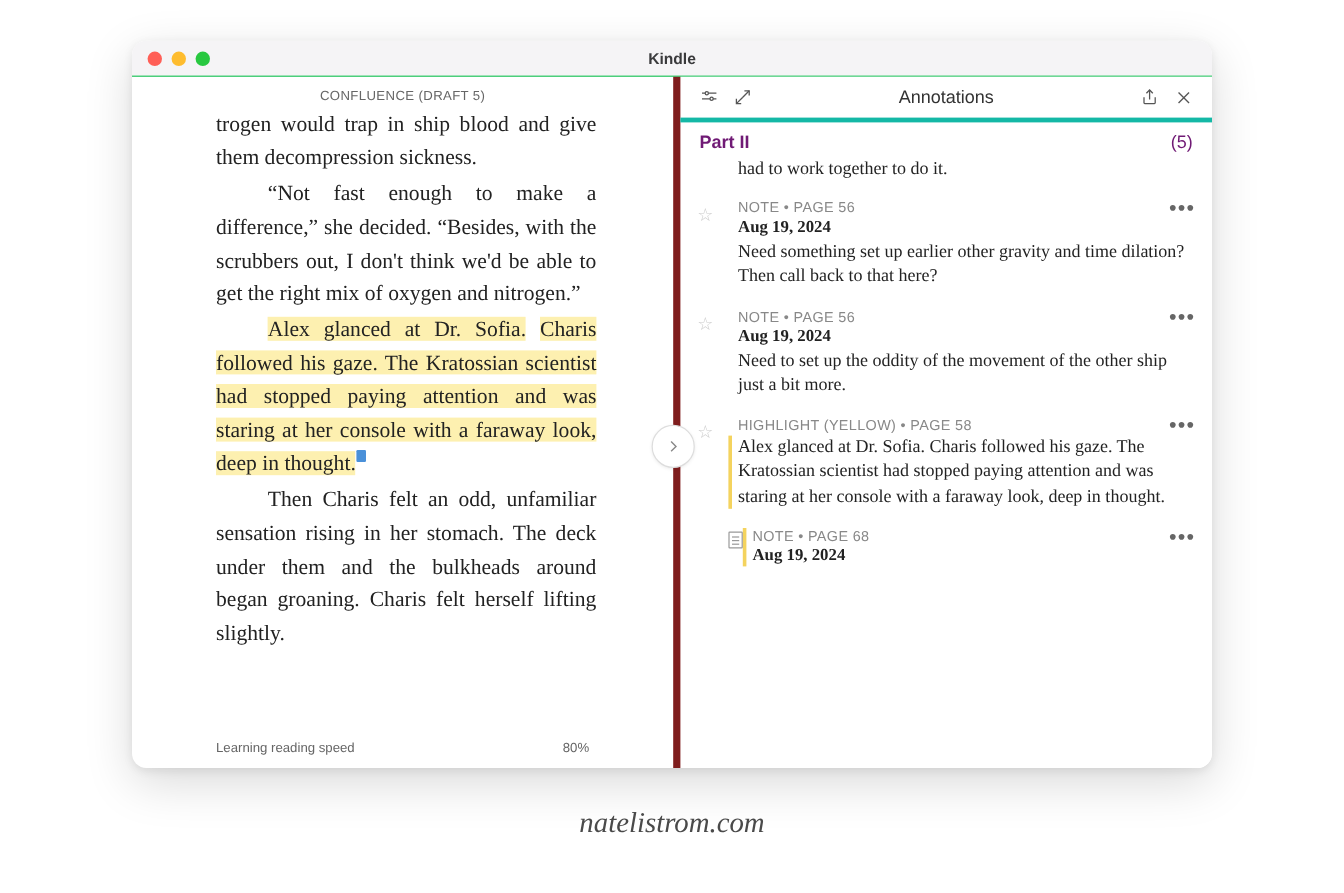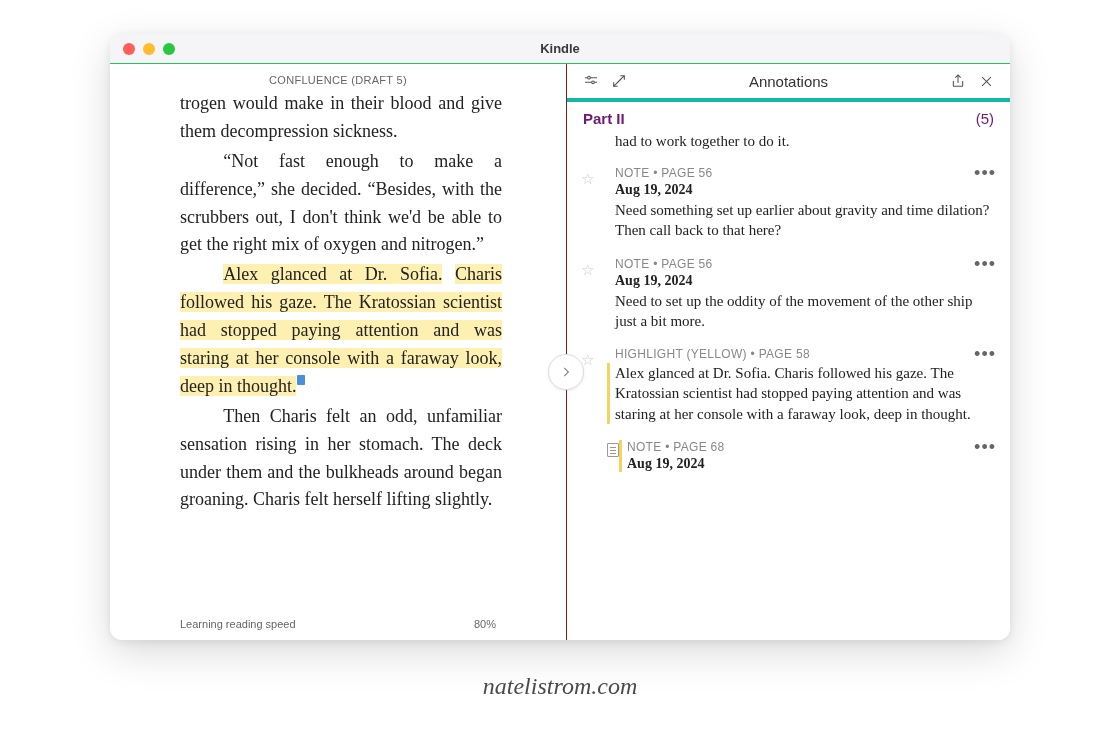--- a/index.html
+++ b/index.html
@@ -49,21 +49,21 @@
     color: #3a3a3c;
   }
   .content {
     flex: 1;
     display: flex;
     position: relative;
   }
   .reader {
     width: 457px;
     position: relative;
-    border-right: 1px solid #7f1d1d;
+    border-right: 6px solid #7f1d1d;
     display: flex;
     flex-direction: column;
   }
   .doc-title {
     text-align: center;
     font-size: 11px;
     color: #666;
     letter-spacing: 0.3px;
     padding-top: 10px;
     padding-bottom: 4px;
@@ -248,21 +248,21 @@
       <div class="dot green"></div>
     </div>
     <div class="title">Kindle</div>
   </div>
 
   <div class="content">
 
     <div class="reader">
       <div class="doc-title">CONFLUENCE (DRAFT 5)</div>
       <div class="page">
-        <p class="para">trogen would make in their blood and give them decompression sickness.</p>
+        <p class="para">trogen would trap in ship blood and give them decompression sickness.</p>
         <p class="para indent">“Not fast enough to make a difference,” she decided. “Besides, with the scrubbers out, I don't think we'd be able to get the right mix of oxygen and nitrogen.”</p>
         <p class="para indent">
           <span class="hl">Alex glanced at Dr. Sofia.</span>
           <span class="hl">Charis followed his gaze. The Kratossian scientist had stopped paying attention and was staring at her console with a faraway look, deep in thought.</span><span class="note-mark"></span>
         </p>
         <p class="para indent">Then Charis felt an odd, unfamiliar sensation rising in her stomach. The deck under them and the bulkheads around began groaning. Charis felt herself lifting slightly.</p>
       </div>
       <div class="footer">
         <span>Learning reading speed</span>
         <span>80%</span>
@@ -315,21 +315,21 @@
       </div>
       <div class="fragment">had to work together to do it.</div>
 
       <div class="ann-list">
 
         <div class="ann">
           <span class="star">☆</span>
           <span class="dots">•••</span>
           <div class="meta">NOTE • PAGE 56</div>
           <div class="date">Aug 19, 2024</div>
-          <div class="body">Need something set up earlier about gravity and time dilation? Then call back to that here?</div>
+          <div class="body">Need something set up earlier other gravity and time dilation? Then call back to that here?</div>
         </div>
 
         <div class="ann">
           <span class="star">☆</span>
           <span class="dots">•••</span>
           <div class="meta">NOTE • PAGE 56</div>
           <div class="date">Aug 19, 2024</div>
           <div class="body">Need to set up the oddity of the movement of the other ship just a bit more.</div>
         </div>
 

